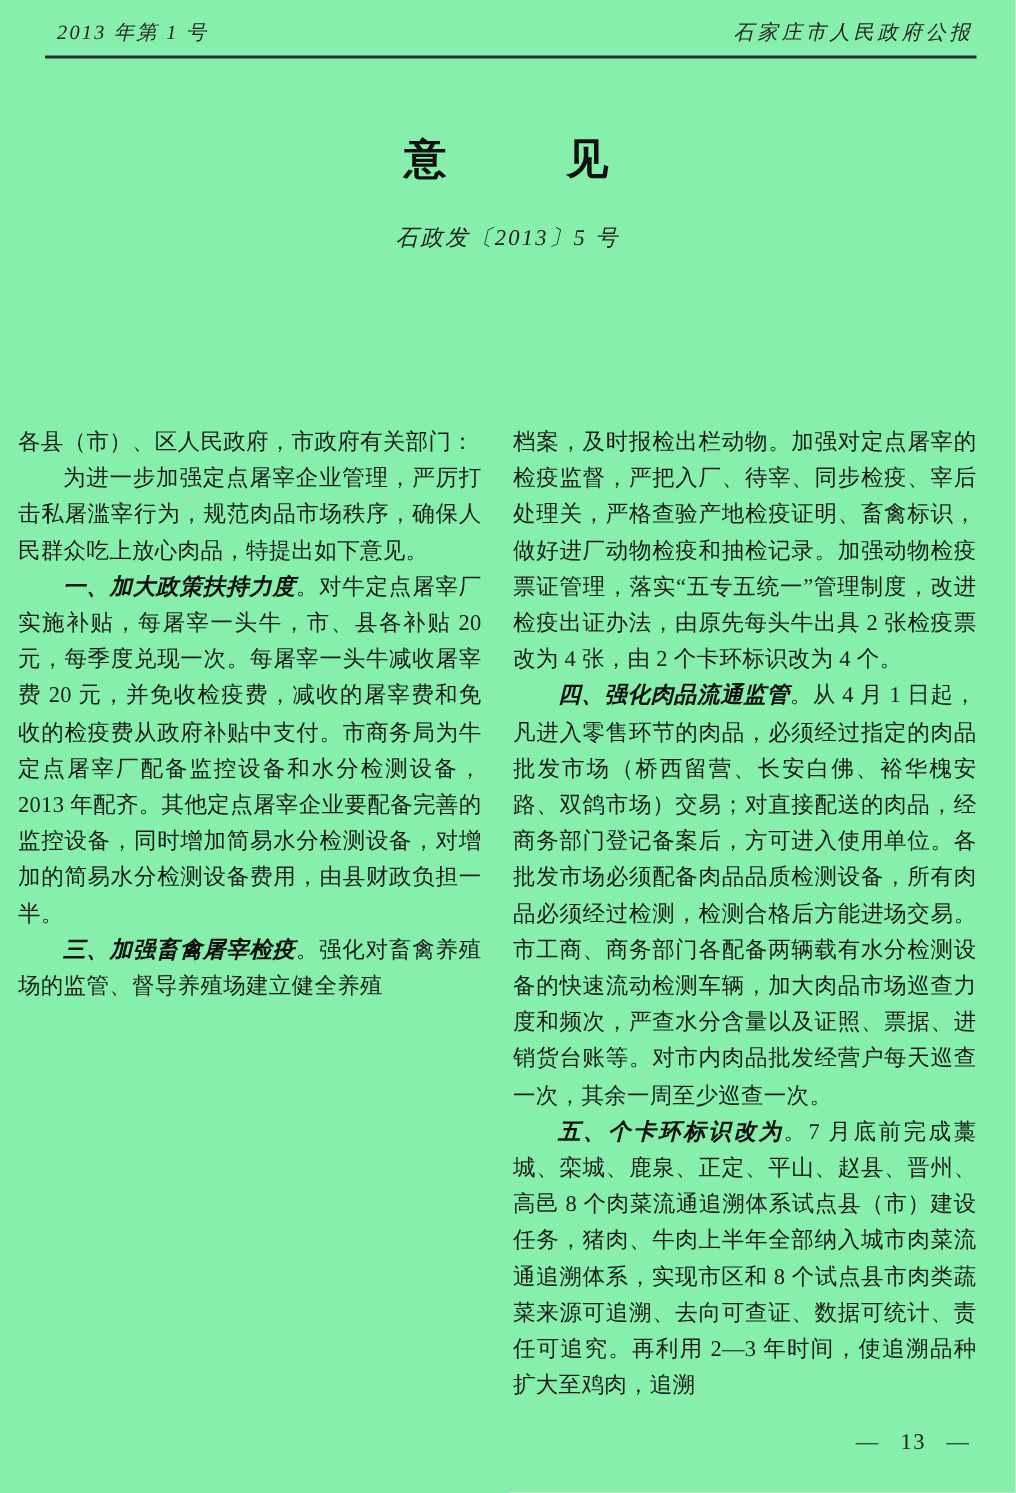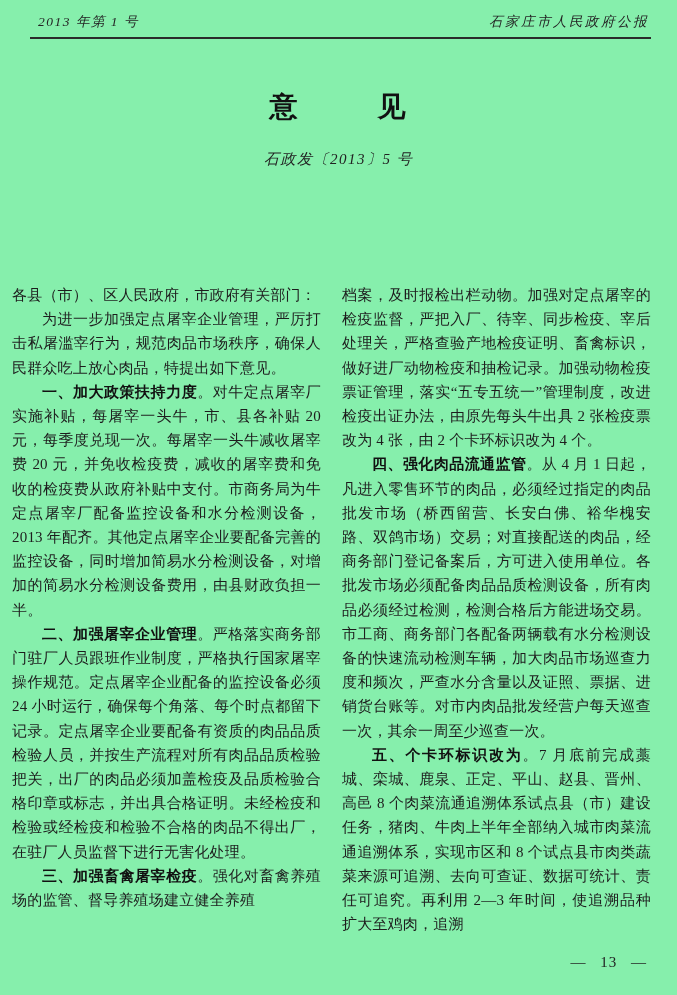--- a/index.html
+++ b/index.html
@@ -71,20 +71,21 @@
     text-align: justify;
     text-justify: inter-ideograph;
     color: #1d1d1d;
   }
   .para { margin: 0; }
   .para.indent { text-indent: 2em; }
   .hd {
     font-weight: bold;
     font-family: "Liberation Sans", sans-serif;
     color: #111;
+    font-style: italic;
   }
   .footer {
     position: absolute;
     top: 954px; right: 30px;
     font-size: 15px;
     word-spacing: 9px;
     letter-spacing: 1px;
     color: #222;
   }
 </style>
@@ -106,21 +107,20 @@
       <span>见</span>
     </div>
     <div class="doc-number">石政发〔2013〕5 号</div>
   </div>
 
   <div class="body">
     <div class="col" id="left-col">
         <p class="para">各县（市）、区人民政府，市政府有关部门：</p>
         <p class="para indent">为进一步加强定点屠宰企业管理，严厉打击私屠滥宰行为，规范肉品市场秩序，确保人民群众吃上放心肉品，特提出如下意见。</p>
         <p class="para indent"><span class="hd">一、加大政策扶持力度</span>。对牛定点屠宰厂实施补贴，每屠宰一头牛，市、县各补贴 20 元，每季度兑现一次。每屠宰一头牛减收屠宰费 20 元，并免收检疫费，减收的屠宰费和免收的检疫费从政府补贴中支付。市商务局为牛定点屠宰厂配备监控设备和水分检测设备，2013 年配齐。其他定点屠宰企业要配备完善的监控设备，同时增加简易水分检测设备，对增加的简易水分检测设备费用，由县财政负担一半。</p>
-        <p class="para indent"><span class="hd">二、加强屠宰企业管理</span>。严格落实商务部门驻厂人员跟班作业制度，严格执行国家屠宰操作规范。定点屠宰企业配备的监控设备必须 24 小时运行，确保每个角落、每个时点都留下记录。定点屠宰企业要配备有资质的肉品品质检验人员，并按生产流程对所有肉品品质检验把关，出厂的肉品必须加盖检疫及品质检验合格印章或标志，并出具合格证明。未经检疫和检验或经检疫和检验不合格的肉品不得出厂，在驻厂人员监督下进行无害化处理。</p>
         <p class="para indent"><span class="hd">三、加强畜禽屠宰检疫</span>。强化对畜禽养殖场的监管、督导养殖场建立健全养殖</p>
       </div>
     <div class="col" id="right-col">
         <p class="para">档案，及时报检出栏动物。加强对定点屠宰的检疫监督，严把入厂、待宰、同步检疫、宰后处理关，严格查验产地检疫证明、畜禽标识，做好进厂动物检疫和抽检记录。加强动物检疫票证管理，落实“五专五统一”管理制度，改进检疫出证办法，由原先每头牛出具 2 张检疫票改为 4 张，由 2 个卡环标识改为 4 个。</p>
         <p class="para indent"><span class="hd">四、强化肉品流通监管</span>。从 4 月 1 日起，凡进入零售环节的肉品，必须经过指定的肉品批发市场（桥西留营、长安白佛、裕华槐安路、双鸽市场）交易；对直接配送的肉品，经商务部门登记备案后，方可进入使用单位。各批发市场必须配备肉品品质检测设备，所有肉品必须经过检测，检测合格后方能进场交易。市工商、商务部门各配备两辆载有水分检测设备的快速流动检测车辆，加大肉品市场巡查力度和频次，严查水分含量以及证照、票据、进销货台账等。对市内肉品批发经营户每天巡查一次，其余一周至少巡查一次。</p>
         <p class="para indent"><span class="hd">五、个卡环标识改为</span>。7 月底前完成藁城、栾城、鹿泉、正定、平山、赵县、晋州、高邑 8 个肉菜流通追溯体系试点县（市）建设任务，猪肉、牛肉上半年全部纳入城市肉菜流通追溯体系，实现市区和 8 个试点县市肉类蔬菜来源可追溯、去向可查证、数据可统计、责任可追究。再利用 2—3 年时间，使追溯品种扩大至鸡肉，追溯</p>
       </div>
   </div>
 
   <div class="footer">— 13 —</div>

